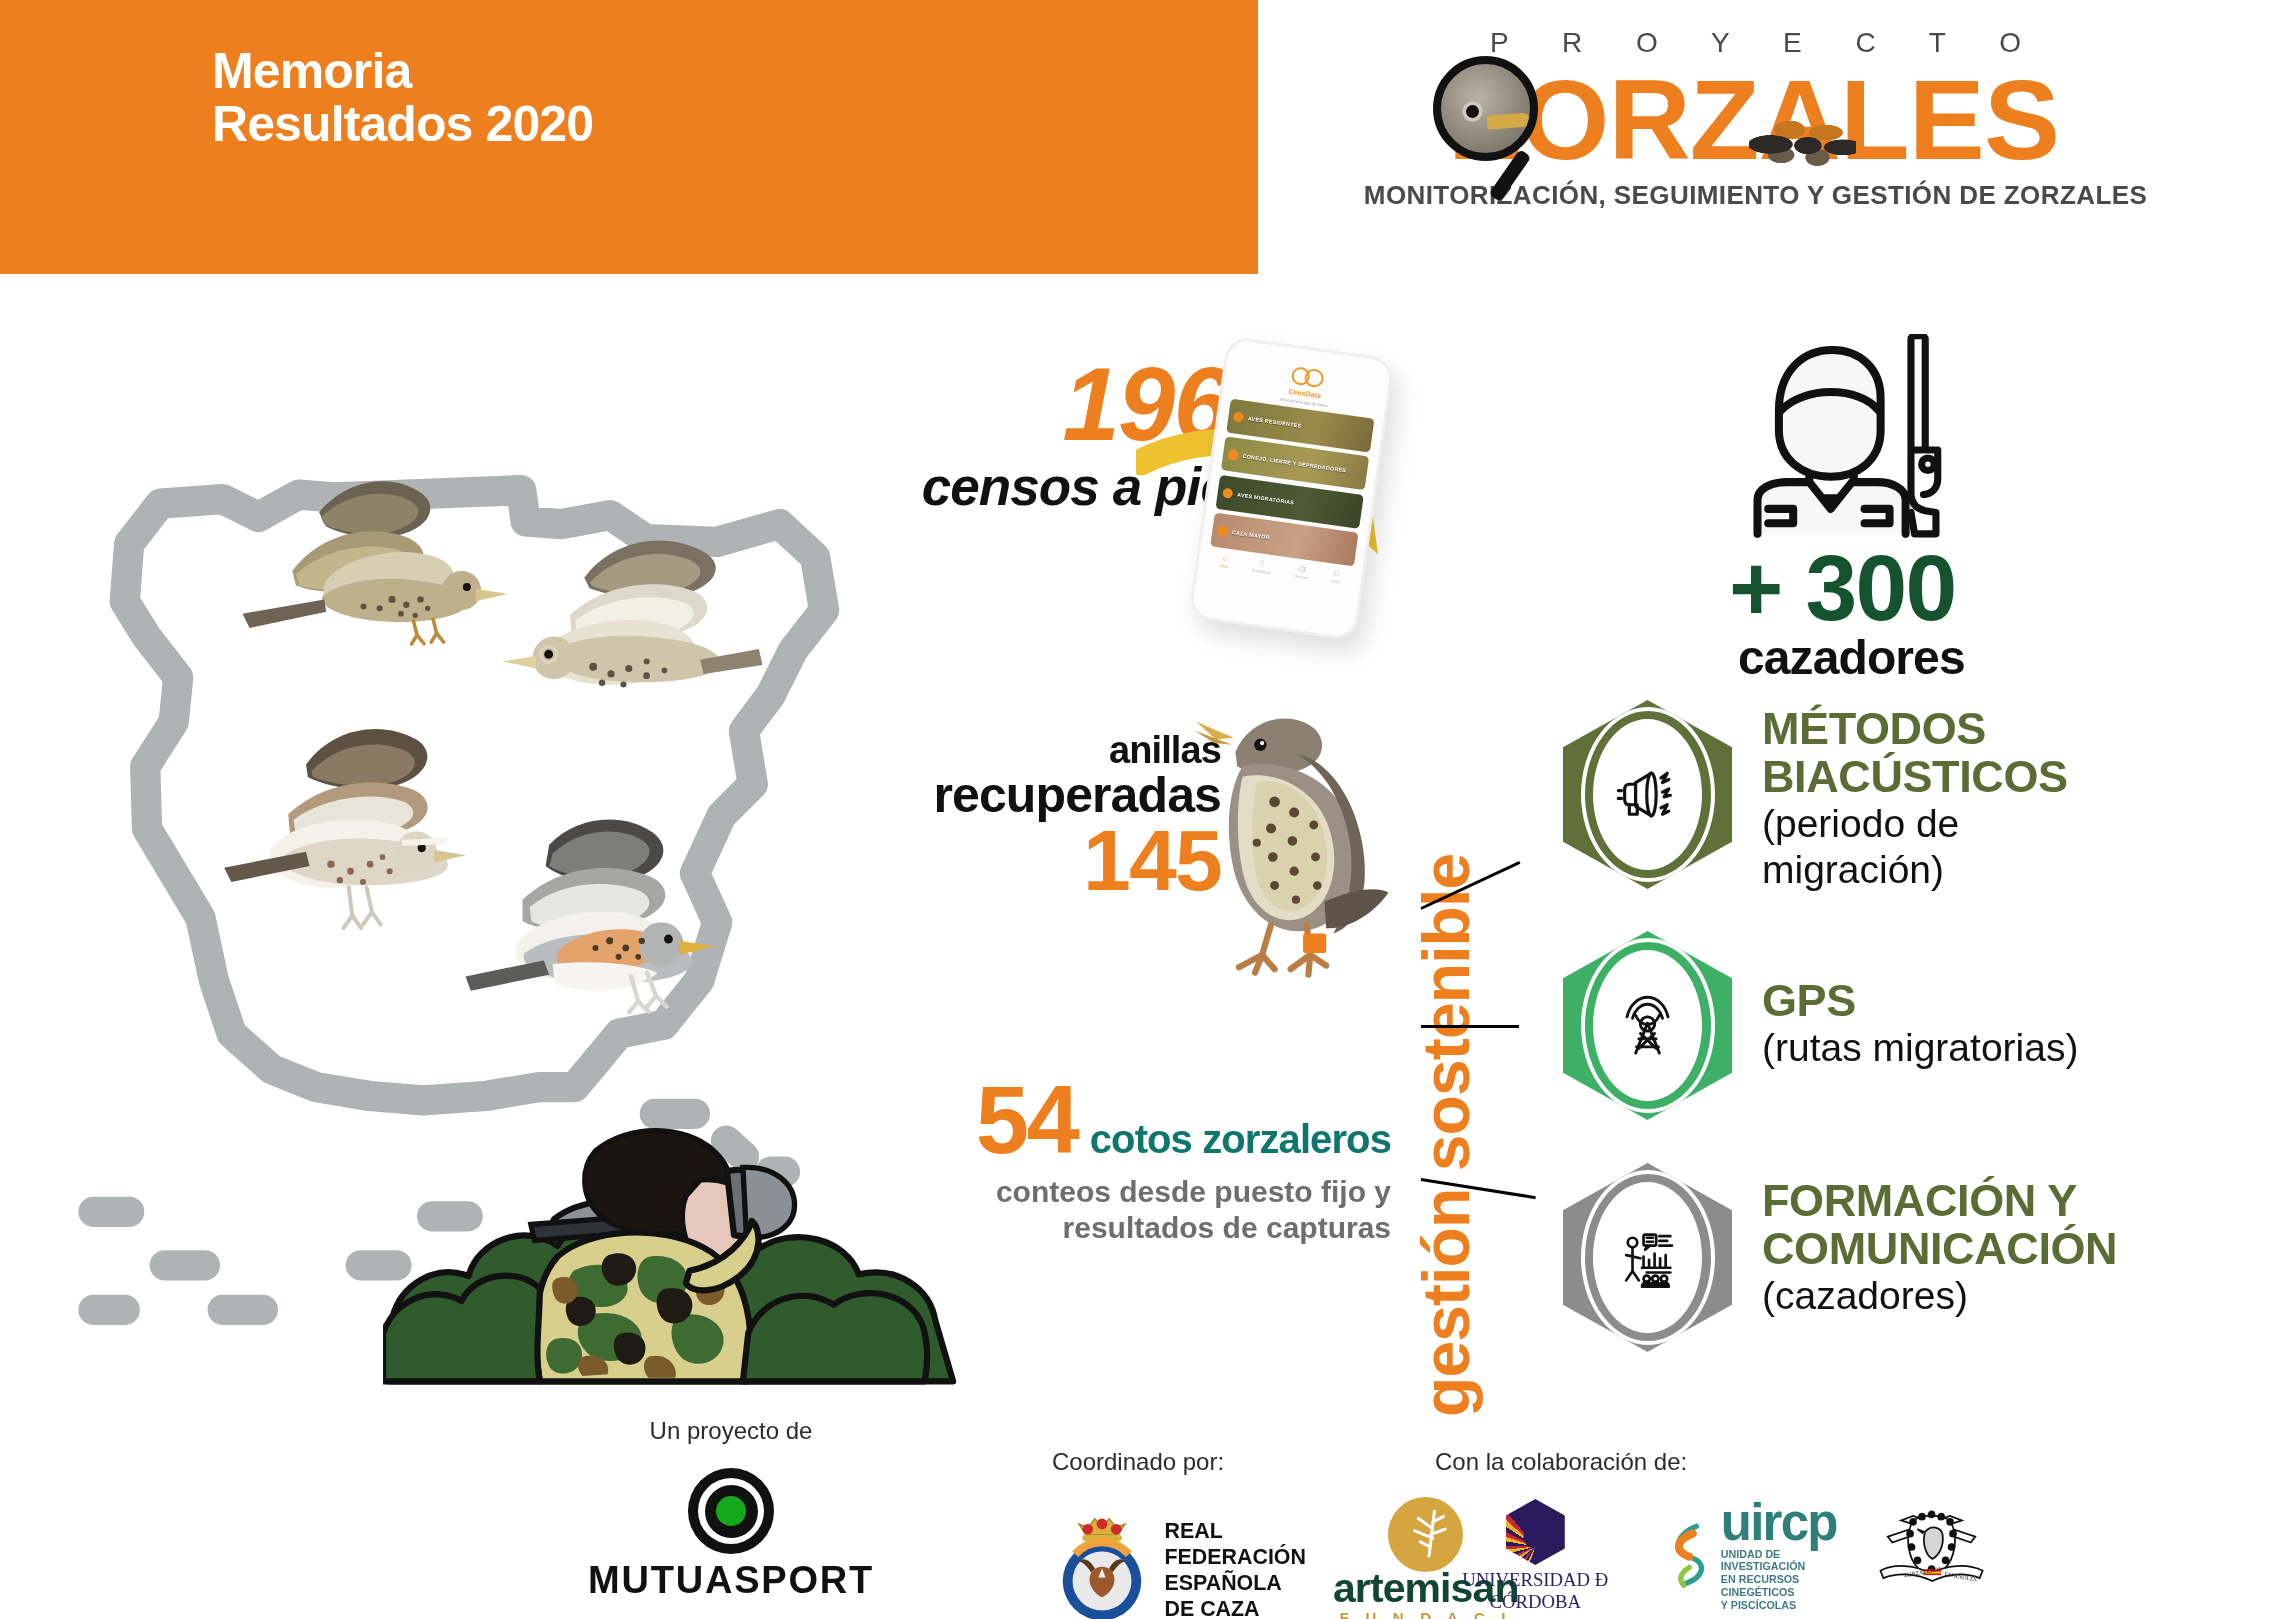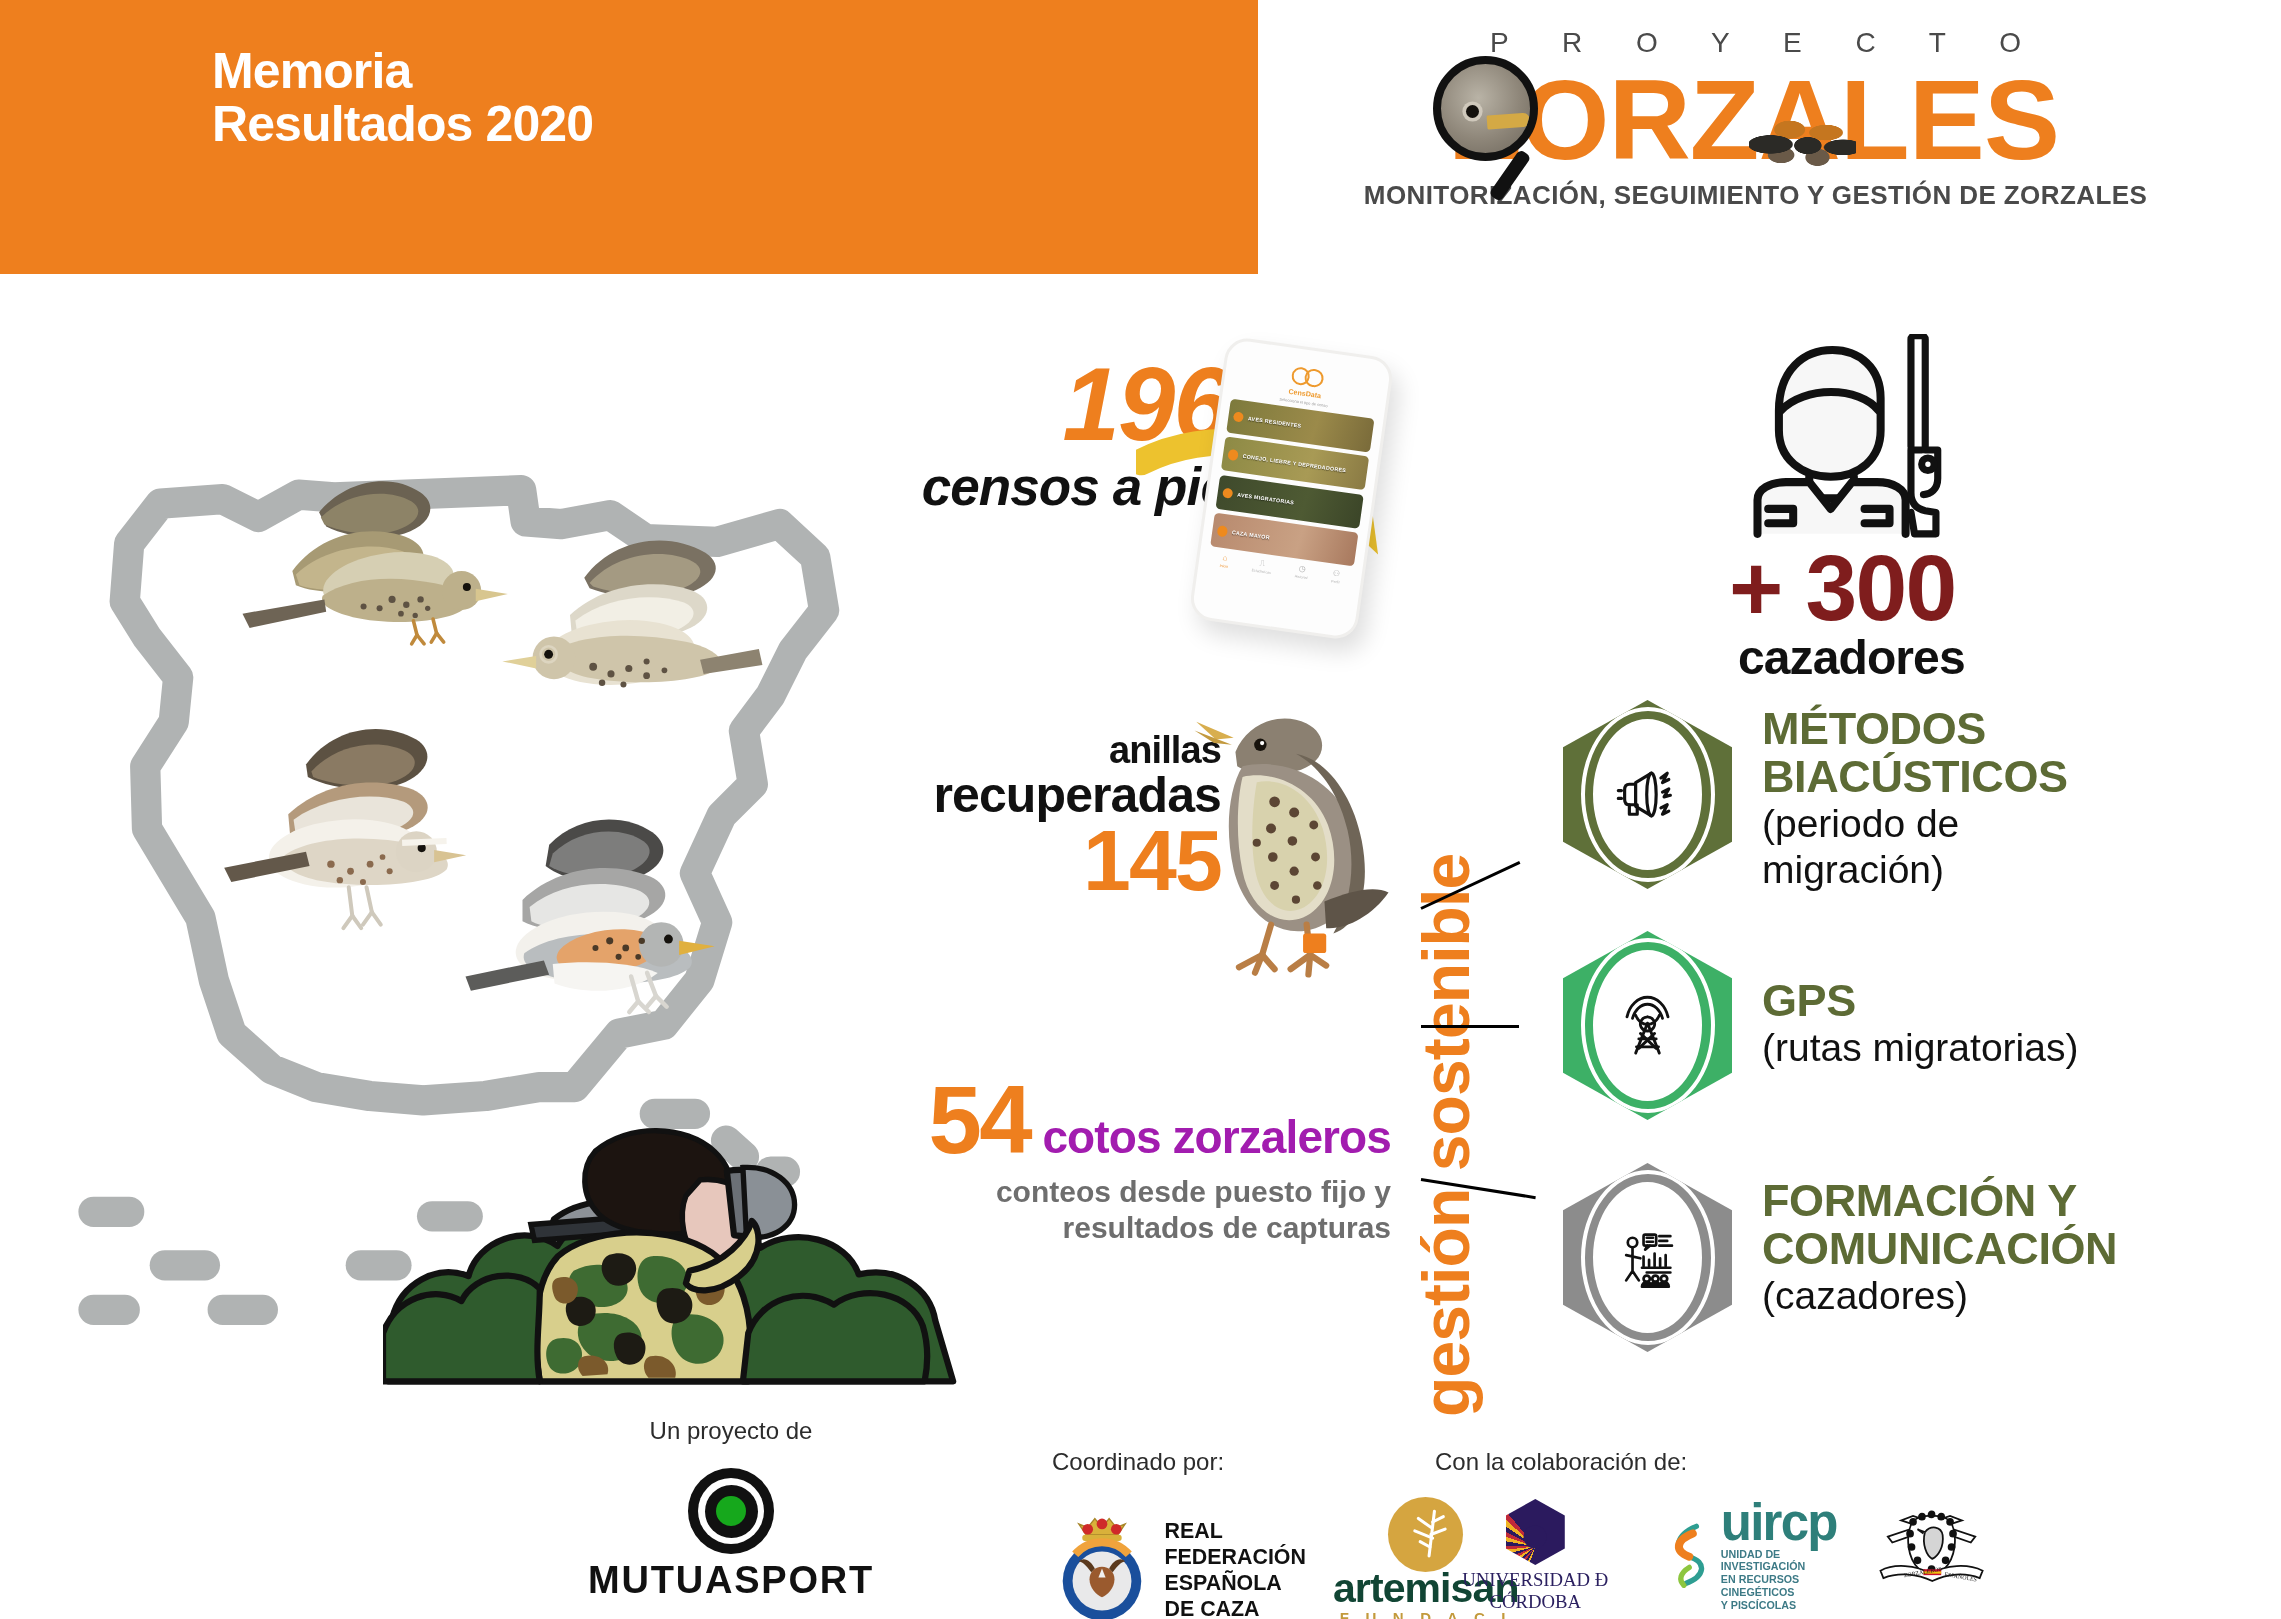--- a/index.html
+++ b/index.html
@@ -135,30 +135,30 @@
   #anillas-l2{ font-size:50px; font-weight:bold; color:#111; line-height:1.02; letter-spacing:-0.9px;}
   #anillas-number{ font-size:86px; font-weight:bold; color:#ee7f1e; line-height:1.0; letter-spacing:-1.8px; margin-top:-3.6px;}
 
   
   #perched-bird{ position:absolute; left:1150px; top:695px; width:267px; height:285px; }
 
   
   #cotos-block{ position:absolute; left:740px; top:1074px; width:651px; }
   #cotos-line1{ display:flex; align-items:baseline; justify-content:flex-end; }
   #cotos-number{ font-size:96px; font-weight:bold; color:#ee7f1e; line-height:0.95; letter-spacing:-2.7px;}
-  #cotos-label{ font-size:46px; font-weight:bold; color:#a21caf; letter-spacing:-0.9px; margin-left:12.5px;}
+  #cotos-label{ font-size:40px; font-weight:bold; color:#0f766e; letter-spacing:-0.9px; margin-left:12.5px;}
   #cotos-sub{ text-align:right; font-size:30px; font-weight:bold; color:#6e6e6e; line-height:1.18; margin-top:9px;}
 
   
   #hunter-scene{ position:absolute; left:383px; top:1114px; width:588px; height:276px; }
 
   
   #cazadores-block{ position:absolute; left:1729px; top:334px; width:463px; }
   #hunter-icon{ width:232px; height:205px; margin-left:16px; }
-  #cazadores-number{ font-size:93px; font-weight:bold; color:#7f1d1d; line-height:0.98; letter-spacing:-1.8px; margin-top:3.6px;}
+  #cazadores-number{ font-size:93px; font-weight:bold; color:#14532d; line-height:0.98; letter-spacing:-1.8px; margin-top:3.6px;}
   #cazadores-label{ font-size:48px; font-weight:bold; color:#111; letter-spacing:-0.9px; margin-top:-3.6px; margin-left:9px;}
 
   
   #gestion-vertical{
     position:absolute; left:1408px; top:597px; width:820px; height:89px;
     transform:rotate(-90deg); transform-origin:left top;
     margin-left:0; margin-top:820px;
   }
   #gestion-vertical span{
     font-size:66px; font-weight:bold; color:#ee7f1e; letter-spacing:-0.9px;

